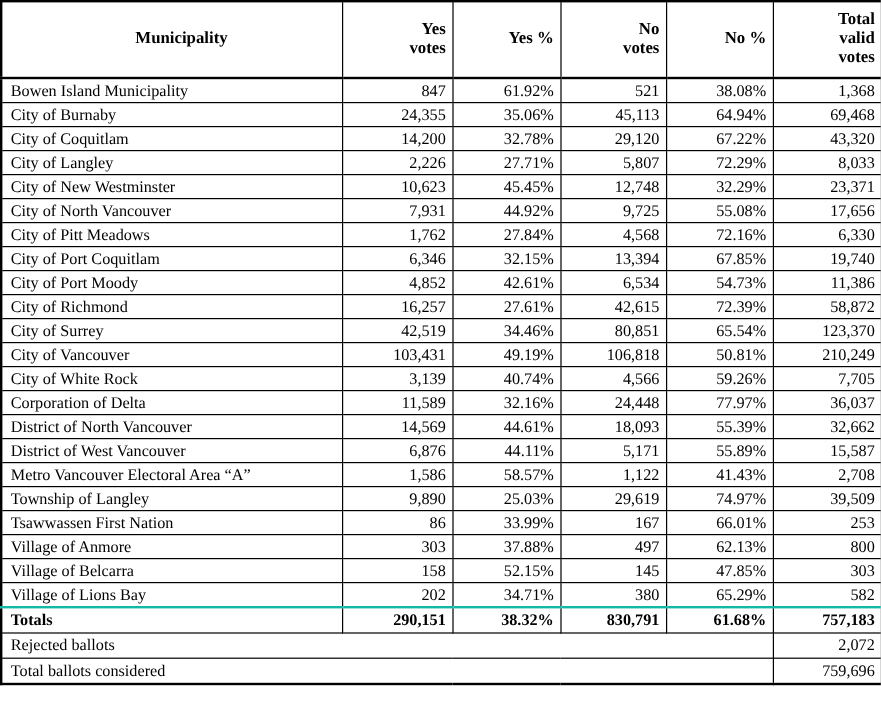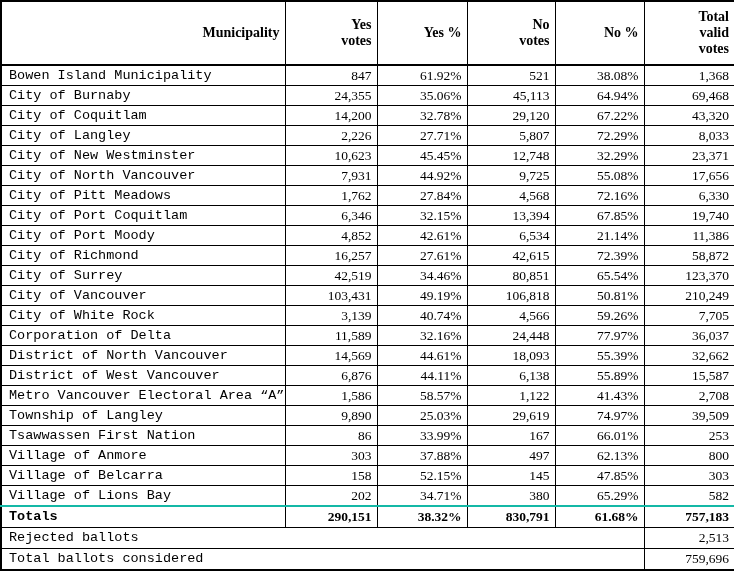--- a/index.html
+++ b/index.html
@@ -29,33 +29,32 @@
   thead th {
     font-weight: bold;
     height: 58px;
     text-align: right;
     white-space: pre-line;
     border-bottom: 2px solid #000000;
     font-size: 14px;
     padding: 2px 5px;
   }
   thead th.left {
-    text-align: right;
+    text-align: center;
     padding-left: 21px;
   }
   tbody td {
     height: 19px;
   }
   td.num {
     text-align: right;
   }
   td.left {
     text-align: left;
     padding-left: 7px;
-    font-family: Liberation Mono, monospace;
   }
   tr.totals td {
     border-top: 2px solid #14b8a6;
     font-weight: bold;
     height: 20px;
   }
   tr.footer td {
     height: 20px;
   }
 </style>
@@ -148,21 +147,21 @@
         <td class="num">32.15%</td>
         <td class="num">13,394</td>
         <td class="num">67.85%</td>
         <td class="num">19,740</td>
       </tr>
       <tr>
         <td class="left">City of Port Moody</td>
         <td class="num">4,852</td>
         <td class="num">42.61%</td>
         <td class="num">6,534</td>
-        <td class="num">21.14%</td>
+        <td class="num">54.73%</td>
         <td class="num">11,386</td>
       </tr>
       <tr>
         <td class="left">City of Richmond</td>
         <td class="num">16,257</td>
         <td class="num">27.61%</td>
         <td class="num">42,615</td>
         <td class="num">72.39%</td>
         <td class="num">58,872</td>
       </tr>
@@ -203,21 +202,21 @@
         <td class="num">14,569</td>
         <td class="num">44.61%</td>
         <td class="num">18,093</td>
         <td class="num">55.39%</td>
         <td class="num">32,662</td>
       </tr>
       <tr>
         <td class="left">District of West Vancouver</td>
         <td class="num">6,876</td>
         <td class="num">44.11%</td>
-        <td class="num">6,138</td>
+        <td class="num">5,171</td>
         <td class="num">55.89%</td>
         <td class="num">15,587</td>
       </tr>
       <tr>
         <td class="left">Metro Vancouver Electoral Area “A”</td>
         <td class="num">1,586</td>
         <td class="num">58.57%</td>
         <td class="num">1,122</td>
         <td class="num">41.43%</td>
         <td class="num">2,708</td>
@@ -267,20 +266,20 @@
     <tr class="totals">
       <td class="left">Totals</td>
       <td class="num">290,151</td>
       <td class="num">38.32%</td>
       <td class="num">830,791</td>
       <td class="num">61.68%</td>
       <td class="num">757,183</td>
     </tr>
     <tr class="footer">
       <td class="left" colspan="5">Rejected ballots</td>
-      <td class="num">2,513</td>
+      <td class="num">2,072</td>
     </tr>
     <tr class="footer">
       <td class="left" colspan="5">Total ballots considered</td>
       <td class="num">759,696</td>
     </tr>
   </tbody>
 </table>
 
 </body></html>

